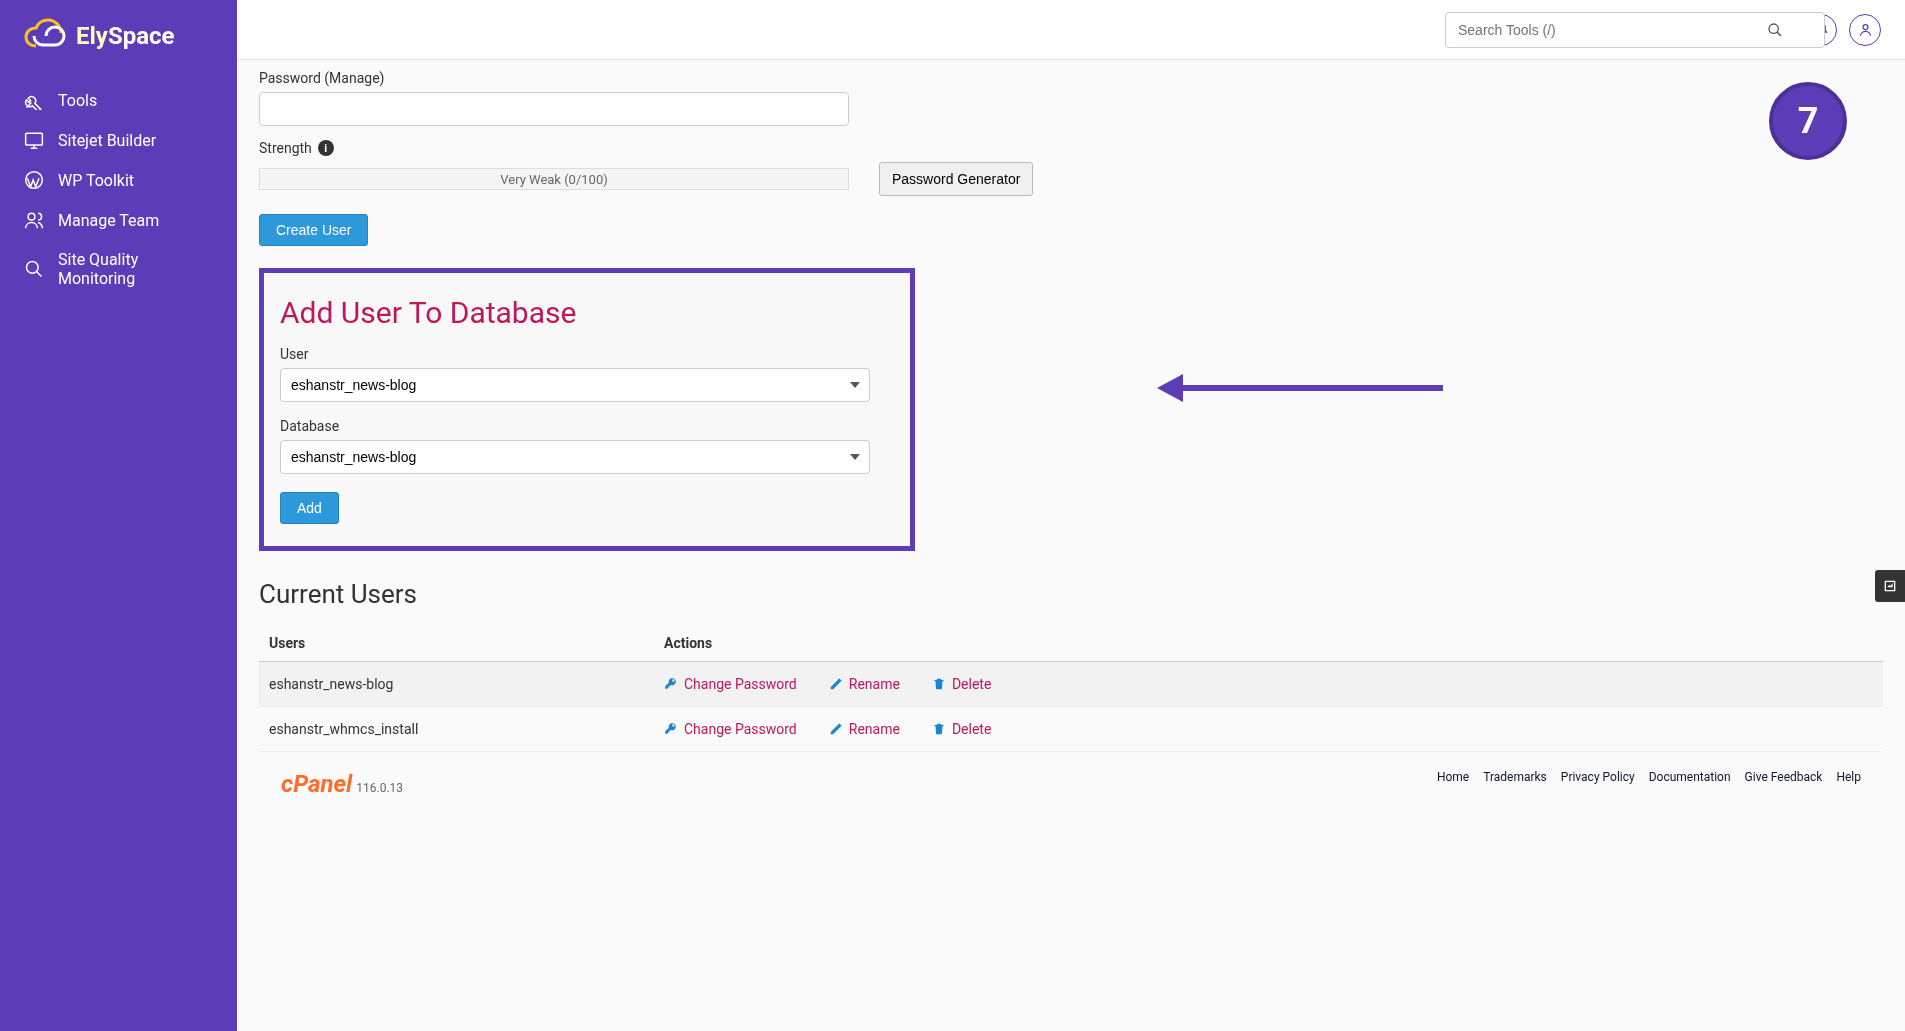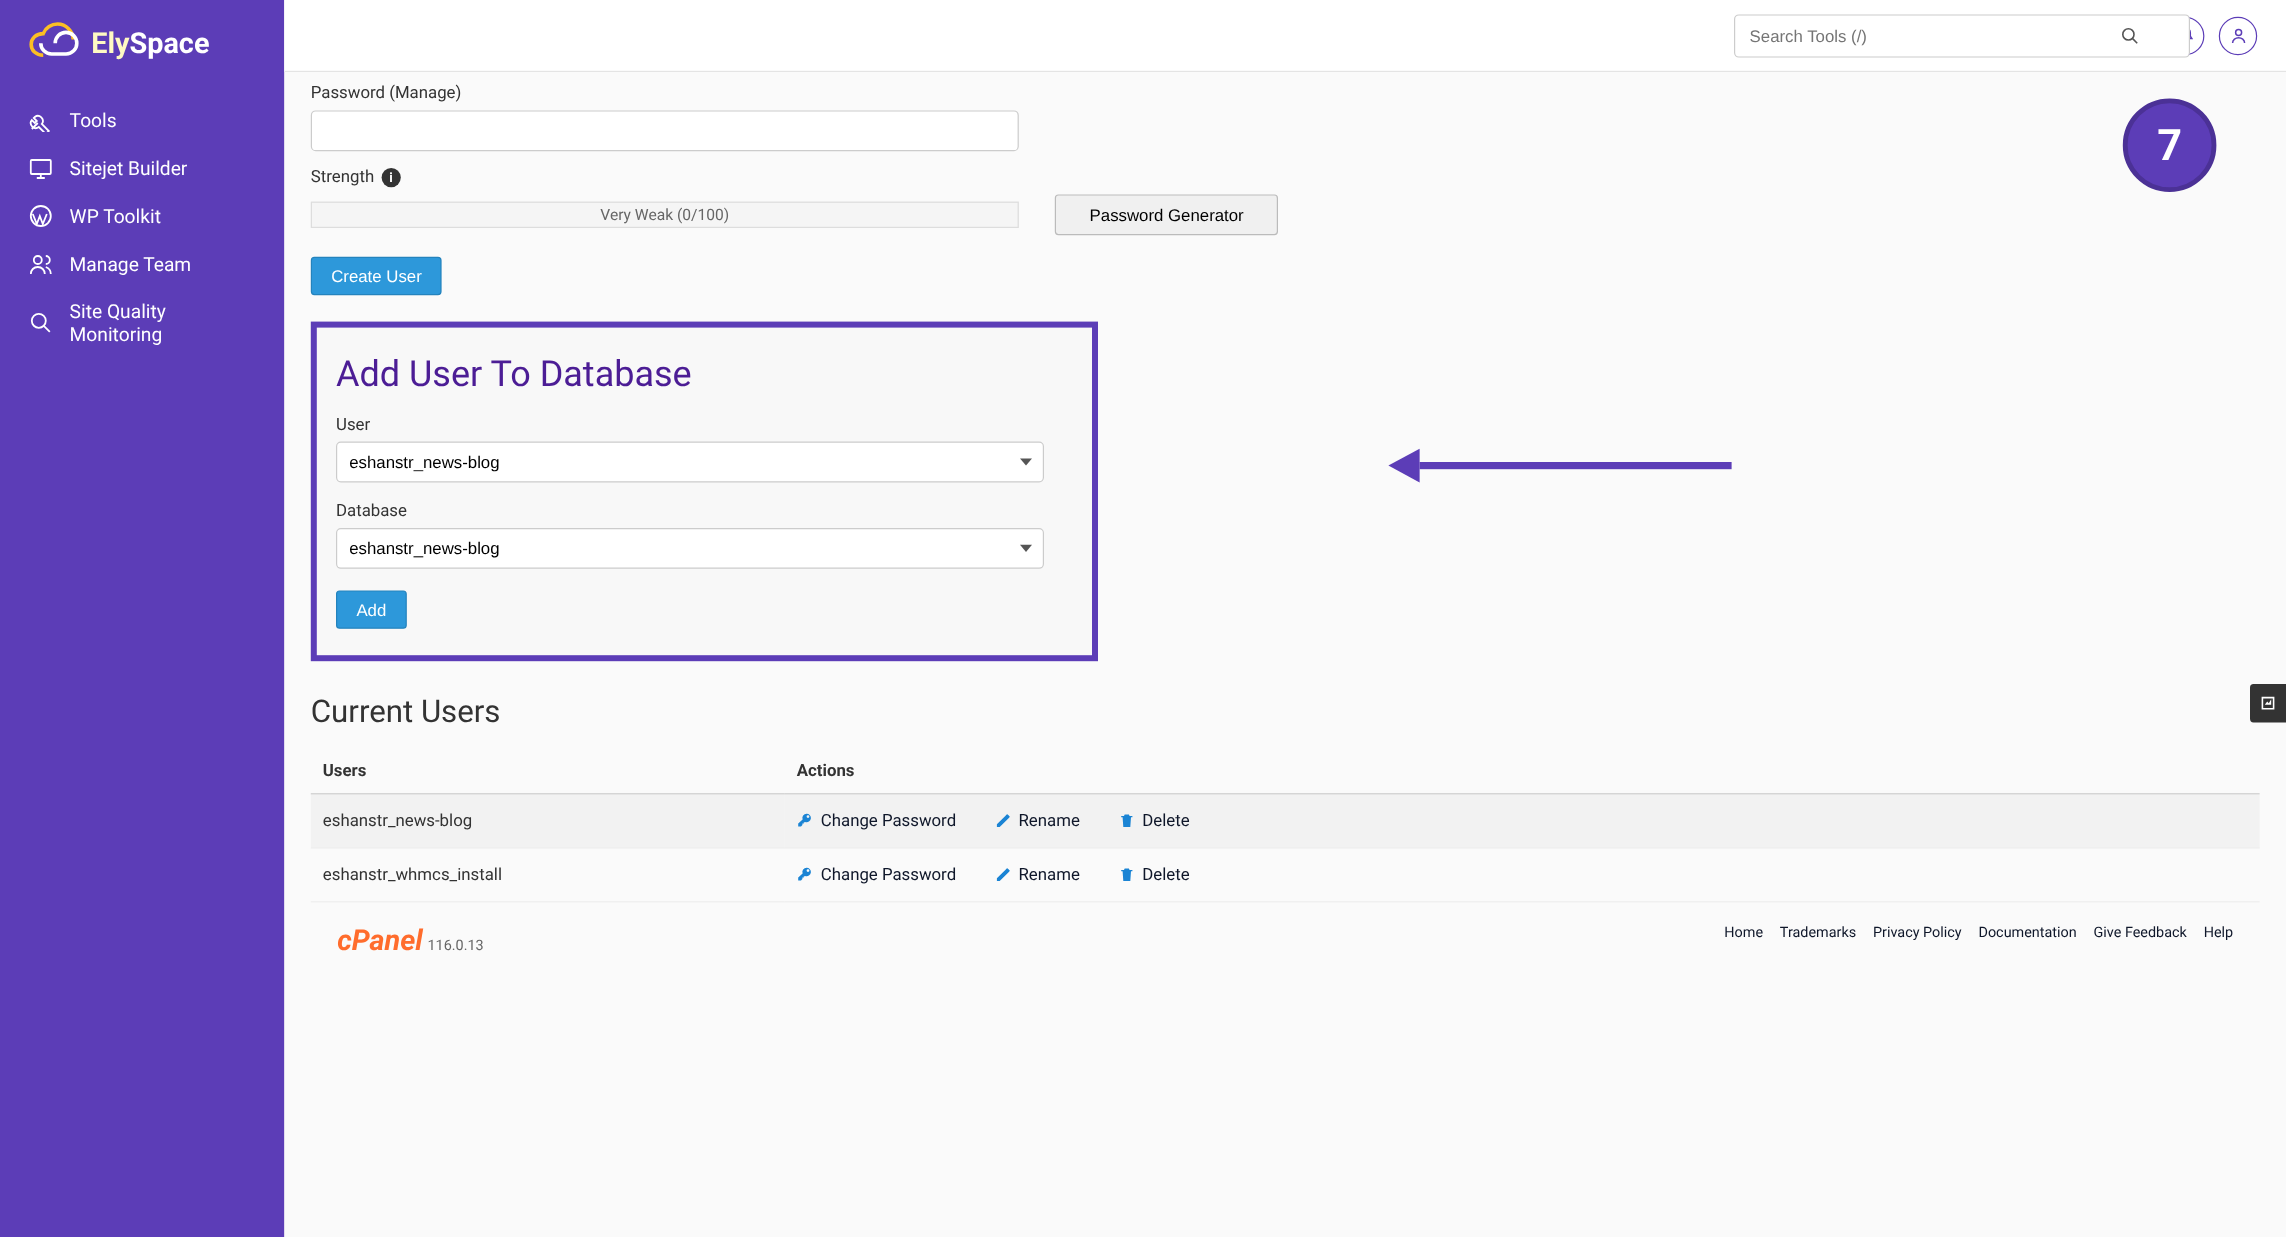--- a/index.html
+++ b/index.html
@@ -28,26 +28,26 @@
 .hdr-btn { width: 32px; height: 32px; border: 1px solid #5c3db7; border-radius: 50%; display: flex; align-items: center; justify-content: center; color: #5c3db7; cursor: pointer; background: #fff; }
 
 
 .content { flex: 1; padding: 10px 22px 20px 22px; position: relative; }
 .form-label { font-weight: 400; margin-bottom: 6px; font-size: 14px; color: #333; }
 .form-input, .form-select { width: 590px; height: 34px; border: 1px solid #ccc; border-radius: 4px; padding: 0 10px; font-size: 14px; background: #fff; }
 .strength-row { display: flex; align-items: center; gap: 6px; margin: 14px 0 6px; }
 .info-icon { width: 16px; height: 16px; border-radius: 50%; background: #333; color: #fff; font-size: 11px; display: inline-flex; align-items: center; justify-content: center; font-weight: 700; }
 .strength-bar-row { display: flex; align-items: center; gap: 30px; }
 .strength-bar { width: 590px; height: 22px; border: 1px solid #ddd; background: #f5f5f5; display: flex; align-items: center; justify-content: center; color: #666; font-size: 13px; }
-.pwd-gen-btn { height: 34px; padding: 0 28px; border: 1px solid #bbb; background: #f0f0f0; border-radius: 3px; cursor: pointer; font-size: 14px; }
+.pwd-gen-btn { height: 34px; padding: 0 12px; border: 1px solid #bbb; background: #f0f0f0; border-radius: 3px; cursor: pointer; font-size: 14px; }
 .btn-primary { display: inline-block; margin-top: 18px; background: #2d98da; color: #fff; border: 1px solid #2483bd; padding: 7px 16px; border-radius: 3px; cursor: pointer; font-size: 14px; }
 
 
 .highlight-box { margin-top: 22px; border: 5px solid #5c3db7; padding: 22px 16px; width: 656px; background: #f8f8f8; }
-.section-title { font-size: 30px; font-weight: 400; color: #4c1d95; margin-bottom: 16px; }
+.section-title { font-size: 30px; font-weight: 400; color: #be185d; margin-bottom: 16px; }
 .highlight-box .form-label { margin-top: 10px; font-weight: 400; }
 .highlight-box .form-label:first-of-type { margin-top: 0; }
 .highlight-box .form-select { width: 590px; }
 select { appearance: none; -webkit-appearance: none; background: #fff; }
 .select-wrap { position: relative; width: 590px; }
 .select-wrap::after { content: ""; position: absolute; right: 10px; top: 50%; width: 0; height: 0; border-left: 5px solid transparent; border-right: 5px solid transparent; border-top: 6px solid #555; transform: translateY(-50%); pointer-events: none; }
 
 
 .arrow-annot { position: absolute; left: 920px; top: 314px; display: flex; align-items: center; }
 .arrow-line { width: 260px; height: 6px; background: #5c3db7; }
@@ -56,21 +56,21 @@
 
 .step-badge { position: absolute; right: 58px; top: 22px; width: 78px; height: 78px; border-radius: 50%; background: #5c3db7; color: #fff; display: flex; align-items: center; justify-content: center; font-size: 36px; font-weight: 700; border: 4px solid #4b3196; }
 
 
 .cu-section { margin-top: 28px; }
 .cu-title { font-size: 26px; font-weight: 400; margin-bottom: 16px; color: #333; }
 .cu-table { width: 100%; border-collapse: collapse; }
 .cu-table th { text-align: left; padding: 10px 10px; font-weight: 700; font-size: 14px; border-bottom: 1px solid #ccc; }
 .cu-table td { padding: 14px 10px; font-size: 14px; border-bottom: 1px solid #eee; }
 .cu-table tr.striped { background: #f2f2f2; }
-.action-link { color: #0f172a; text-decoration: none; display: inline-flex; align-items: center; gap: 6px; cursor: pointer; }
+.action-link { color: #be185d; text-decoration: none; display: inline-flex; align-items: center; gap: 6px; cursor: pointer; }
 .action-cell { display: flex; gap: 32px; }
 .cu-header-users { width: 395px; }
 
 
 .footer { padding: 18px 22px; display: flex; align-items: flex-start; justify-content: space-between; }
 .cpanel-brand { display: flex; align-items: baseline; gap: 4px; }
 .cpanel-logo { font-size: 24px; font-weight: 700; font-style: italic; color: #ff6c2c; }
 .version { font-size: 12px; color: #666; }
 .footer-links { display: flex; gap: 14px; }
 .footer-link { color: #0f172a; cursor: pointer; font-size: 12px; }

